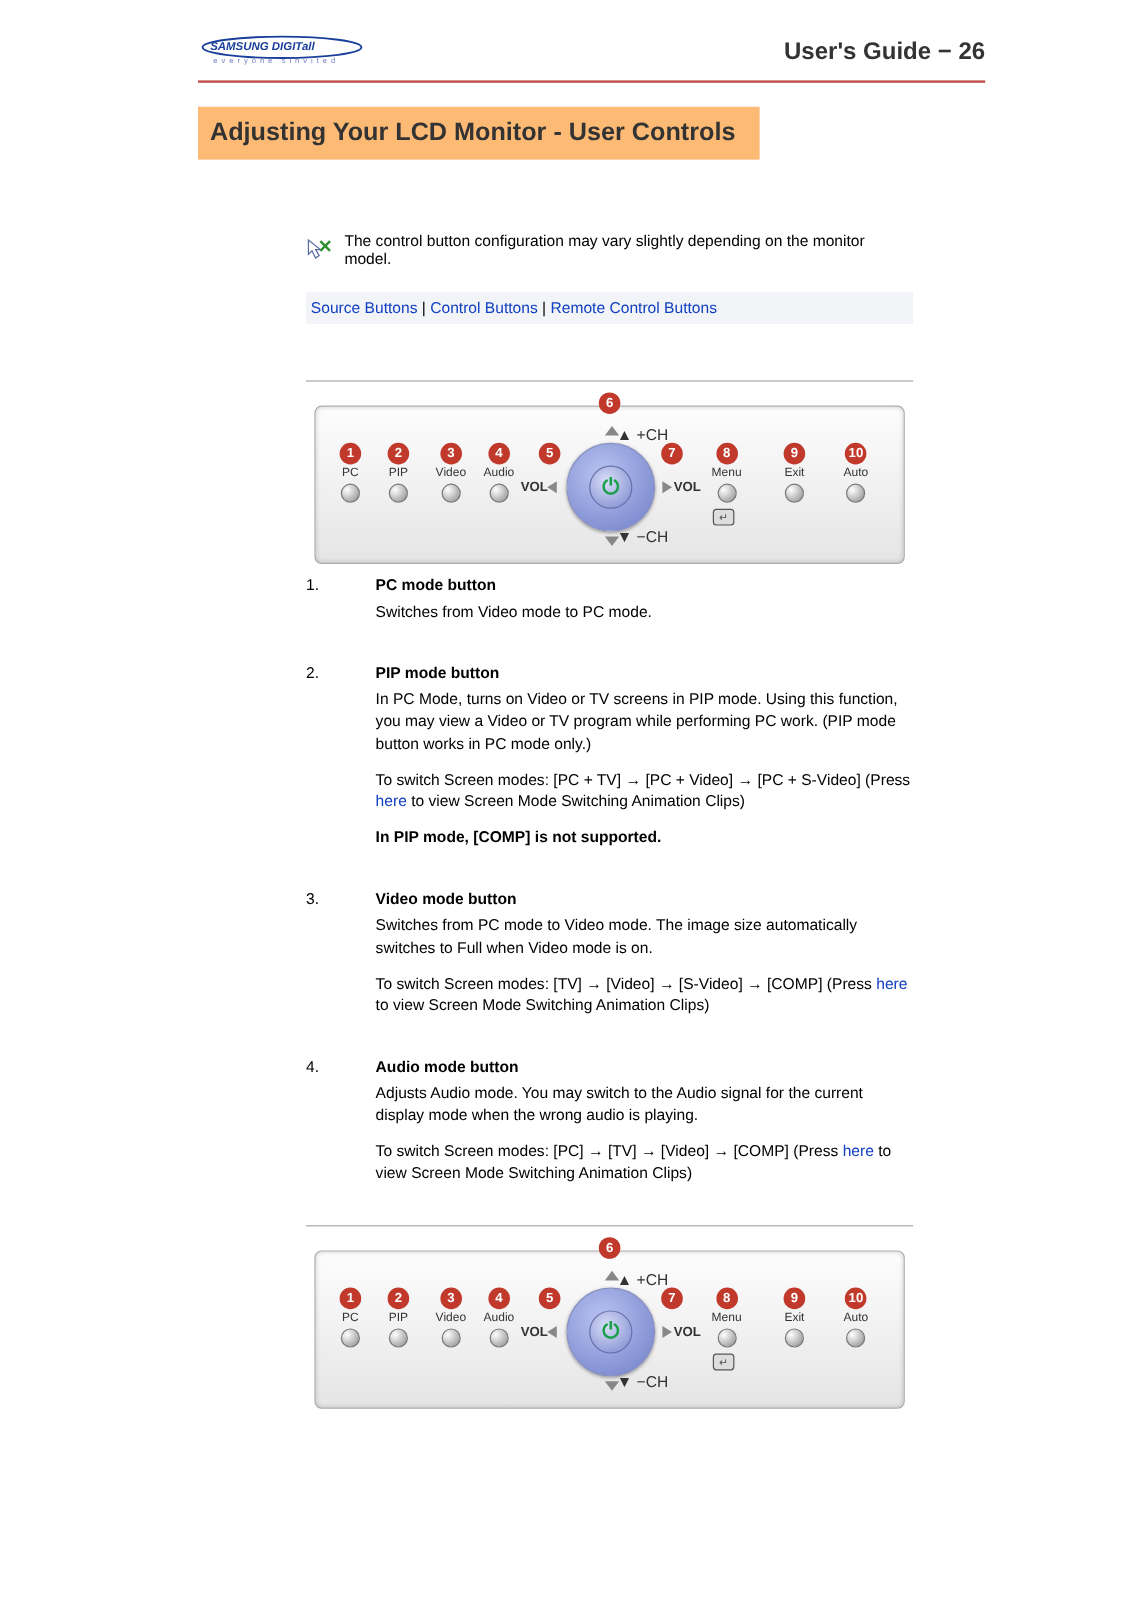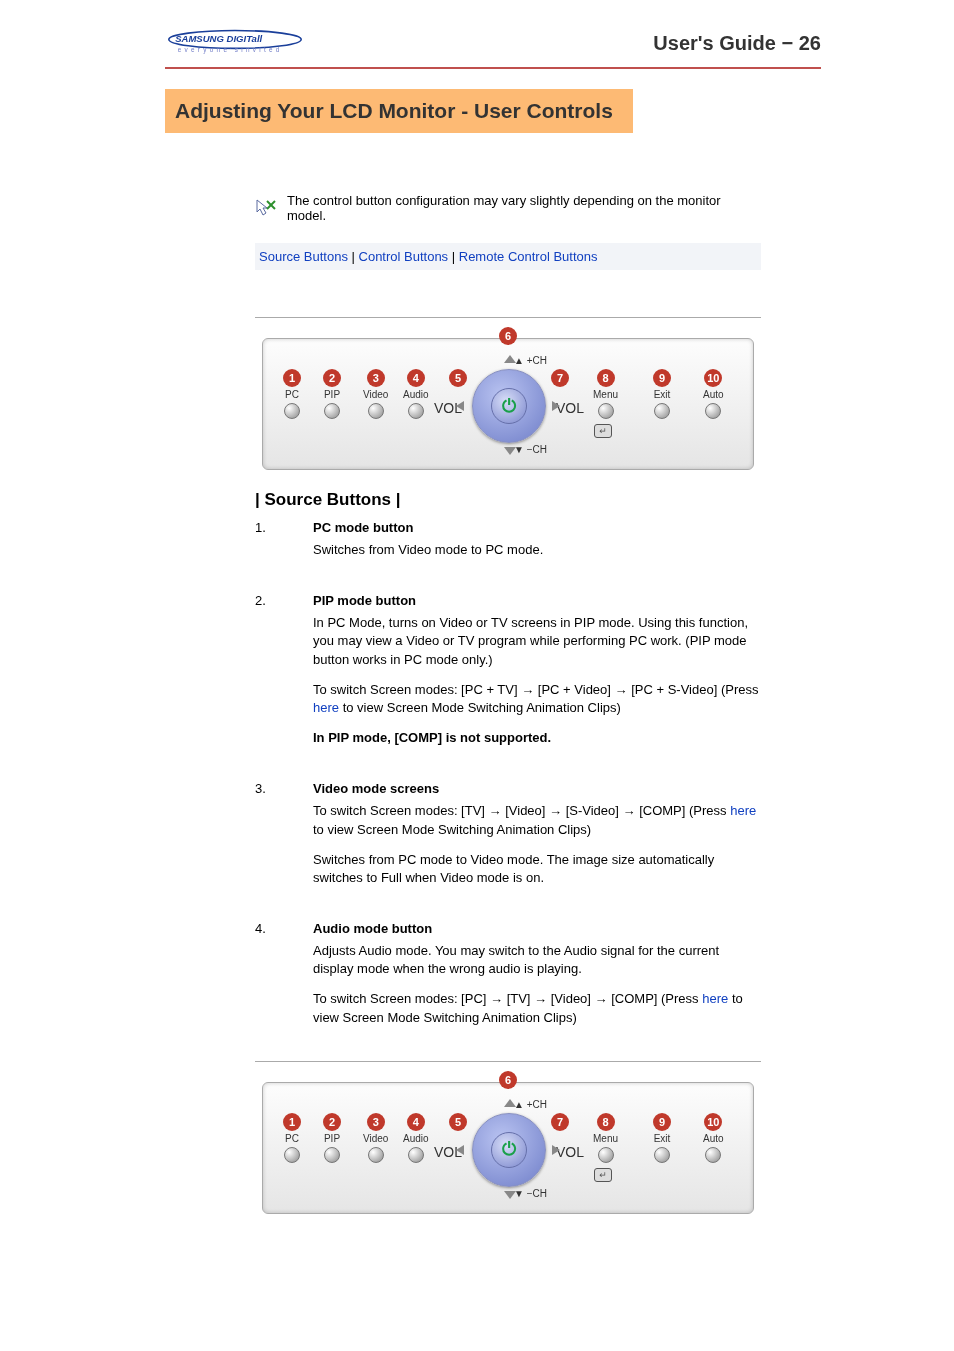--- a/index.html
+++ b/index.html
@@ -121,24 +121,24 @@
     border: 1px solid #6670aa;
     display:flex;align-items:center;justify-content:center;
     color:#1aa04a;font-size:18px;font-weight:bold;
   }
   .arrow-mark {
     position: absolute; width:0;height:0;
     border-left:6px solid transparent;border-right:6px solid transparent;
   }
   .arrow-up { border-bottom: 8px solid #888; left:50px; top:4px;}
   .arrow-dn { border-top: 8px solid #888; left:50px; bottom:4px;}
-  .chlbl { position:absolute; font-size:10px; color:#333;}
+  .chlbl { position:absolute; font-size:13px; color:#333;}
   .chlbl.top { top:4px; left:60px;}
   .chlbl.bot { bottom:4px; left:60px;}
-  .vollbl { position:absolute; font-size:14px; font-weight:normal; color:#333;}
+  .vollbl { position:absolute; font-size:11px; font-weight:bold; color:#333;}
   .vollbl.l { top:49px; left:-20px;}
   .vollbl.r { top:49px; right:-22px;}
   .voltri { position:absolute; width:0;height:0;top:50px;}
   .voltri.l { border-top:5px solid transparent;border-bottom:5px solid transparent;border-right:8px solid #888;left:2px;}
   .voltri.r { border-top:5px solid transparent;border-bottom:5px solid transparent;border-left:8px solid #888;right:2px;}
   .enter-glyph {
     position:absolute; width:16px;height:12px;
     border:1px solid #555;border-radius:3px;
     font-size:9px;display:flex;align-items:center;justify-content:center;
     color:#555;background:#ddd;
@@ -272,21 +272,20 @@
           <div class="chlbl top">▲ <span>+CH</span></div>
           <div class="chlbl bot">▼ <span>−CH</span></div>
           <div class="vollbl l">VOL</div>
           <div class="vollbl r">VOL</div>
           <div class="voltri l"></div>
           <div class="voltri r"></div>
         </div>
       </div>
     </div>
 
-    <div class="section-hdr">| Source Buttons |</div>
 
     <ol class="num-list">
 
       <li class="num-item">
         <div class="n">1.</div>
         <div class="num-body">
           <div class="btitle">PC mode button</div>
           <p>Switches from Video mode to PC mode.</p>
         </div>
       </li>
@@ -305,33 +304,33 @@
             <a class="link">here</a>
             <span> to view Screen Mode Switching Animation Clips)</span>
           </p>
           <p><b>In PIP mode, [COMP] is not supported.</b></p>
         </div>
       </li>
 
       <li class="num-item">
         <div class="n">3.</div>
         <div class="num-body">
-          <div class="btitle">Video mode screens</div>
+          <div class="btitle">Video mode button</div>
+          <p>Switches from PC mode to Video mode. The image size automatically switches to Full when Video mode is on.</p>
           <p>
             <span>To switch Screen modes: [TV]  </span>
             <span class="arrow-sym">→</span>
             <span>  [Video]  </span>
             <span class="arrow-sym">→</span>
             <span>  [S-Video]  </span>
             <span class="arrow-sym">→</span>
             <span>  [COMP] (Press </span>
             <a class="link">here</a>
             <span> to view Screen Mode Switching Animation Clips)</span>
           </p>
-          <p>Switches from PC mode to Video mode. The image size automatically switches to Full when Video mode is on.</p>
         </div>
       </li>
 
       <li class="num-item">
         <div class="n">4.</div>
         <div class="num-body">
           <div class="btitle">Audio mode button</div>
           <p>Adjusts Audio mode. You may switch to the Audio signal for the current display mode when the wrong audio is playing.</p>
           <p>
             <span>To switch Screen modes: [PC]  </span>

